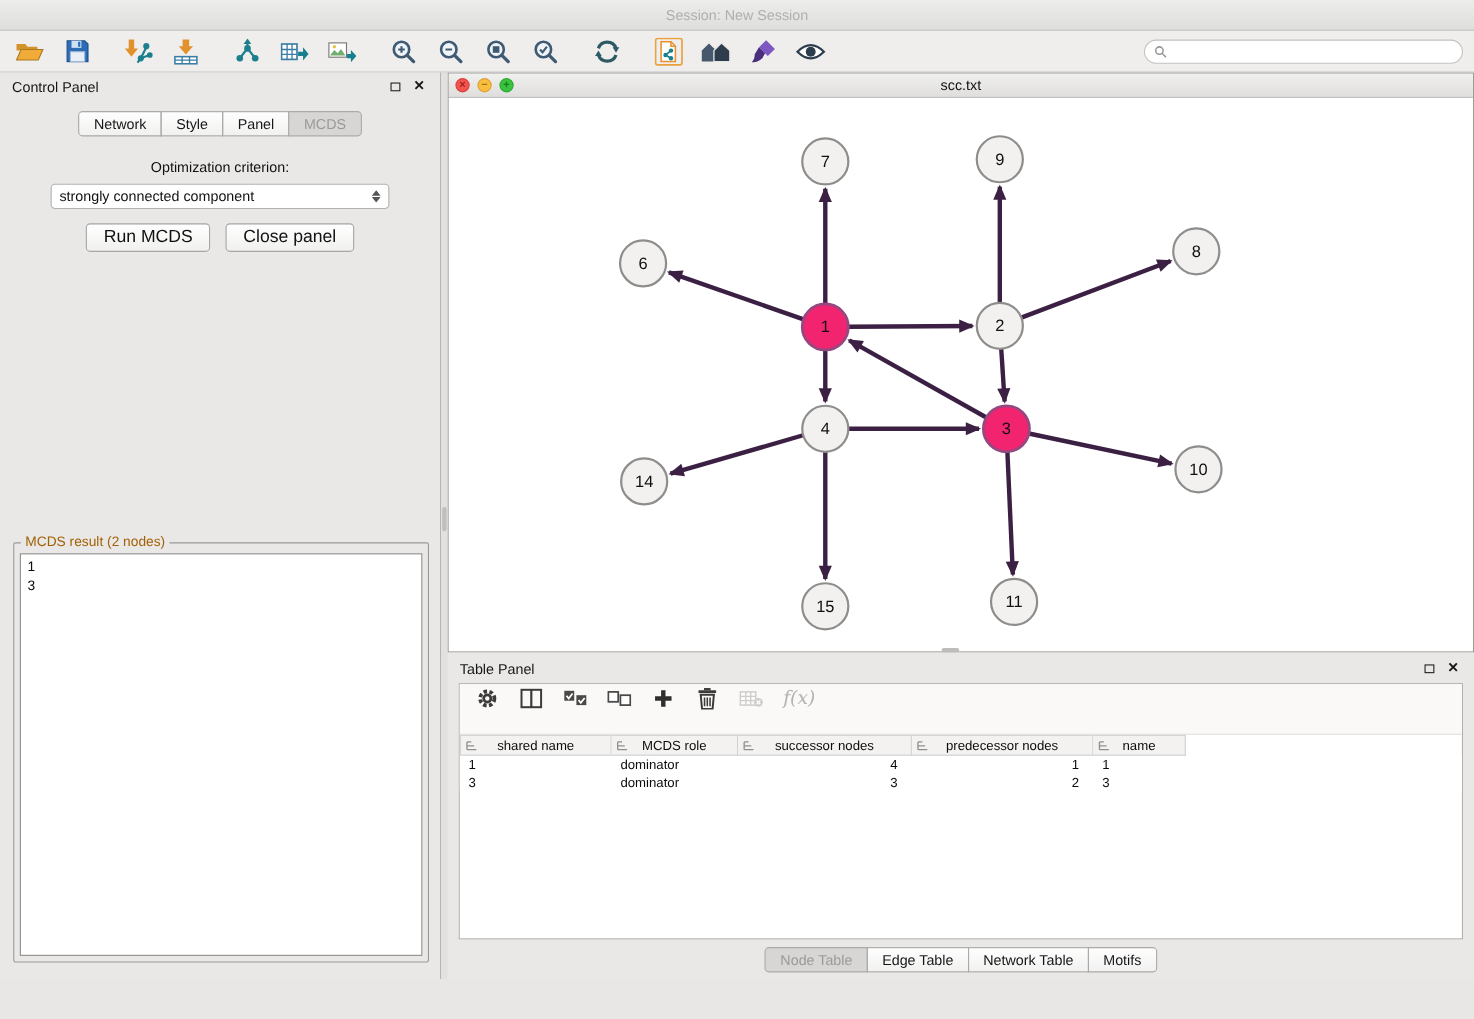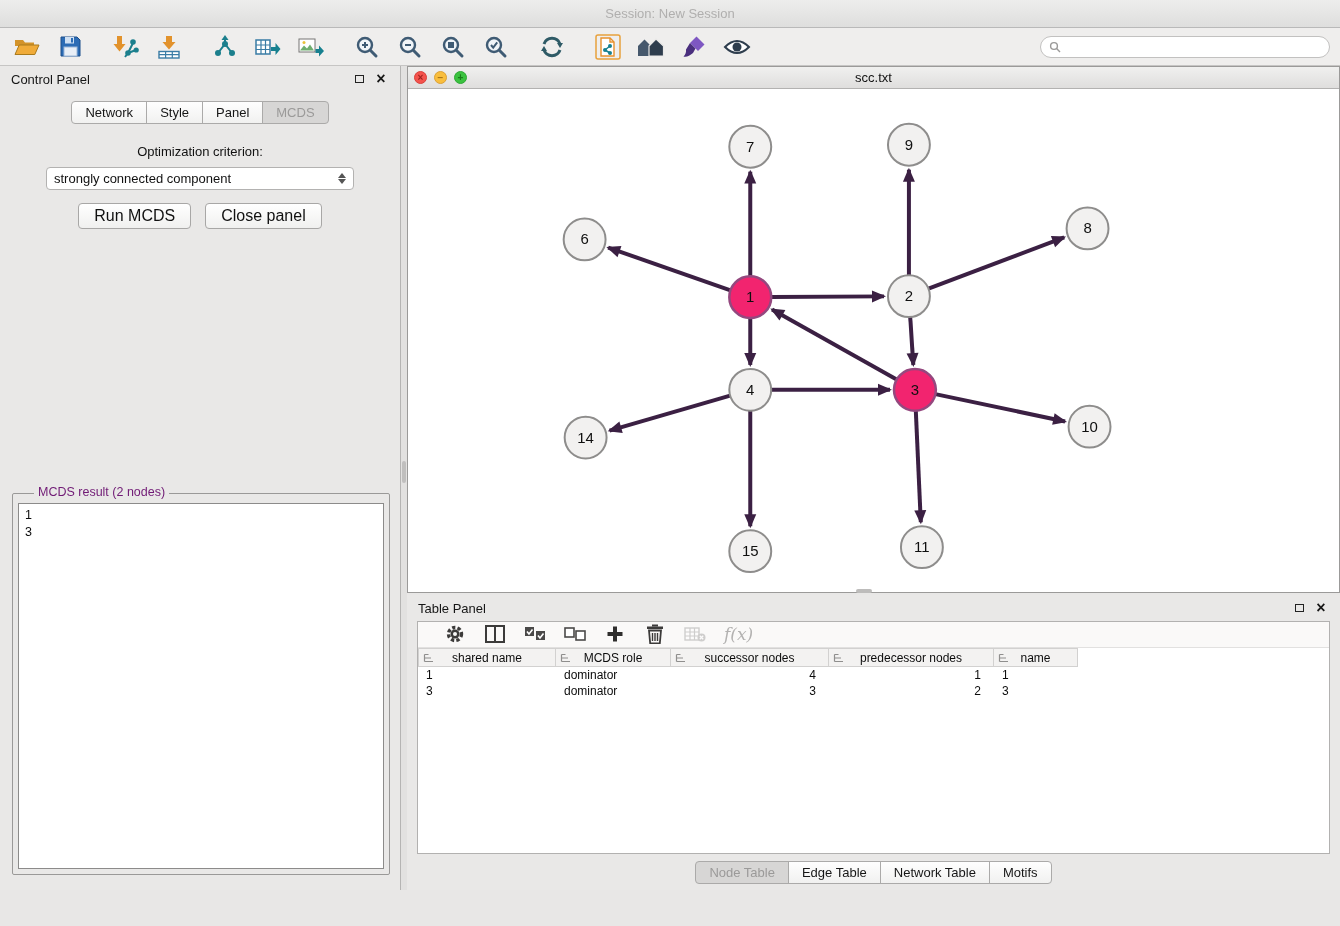--- a/index.html
+++ b/index.html
@@ -59,21 +59,21 @@
   .btn-row { display:flex; justify-content:center; gap:14px; margin-top:13px; }
   .push-btn {
     padding:3px 15px; background:linear-gradient(#ffffff,#f0f0ef); border:1px solid #a8a7a6;
     border-radius:4px; font-size:16px; color:#111;
   }
   .result-group {
     position:absolute; left:12px; right:10px; top:427px; bottom:15px;
     border:1px solid #9a9998; border-radius:2px;
   }
   .result-title {
-    position:absolute; top:-9px; left:21px; background:#e9e8e7; padding:0 4px; font-size:12.5px; color:#701a75;
+    position:absolute; top:-9px; left:6px; background:#e9e8e7; padding:0 4px; font-size:12.5px; color:#a16207;
   }
   .result-inner {
     position:absolute; top:9px; left:5px; right:5px; bottom:5px;
     background:#fff; border:1px solid #8c8b8a; padding:3px 6px;
     font-size:12.5px; line-height:17px; color:#0c0c0c; overflow:hidden;
   }
   
   .v-splitter { position:absolute; top:66px; left:401px; width:6px; bottom:36px; background:#e2e1e0; }
   .v-splitter .grip { position:absolute; top:395px; left:1px; width:4px; height:22px; background:#c0bfbe; border-radius:2px; }
   .h-grip { position:absolute; top:589px; left:856px; width:16px; height:4px; background:#bdbcbb; border-radius:2px; z-index:6; }
@@ -98,21 +98,21 @@
   #network-svg text { font-family:"Liberation Sans","DejaVu Sans",sans-serif; }
   
   .table-panel {
     position:absolute; top:595px; left:407px; right:0; bottom:36px; background:#e9e8e7;
   }
   .tp-content {
     position:absolute; top:26px; left:10px; right:10px; bottom:36px;
     background:#fff; border:1px solid #b2b1b0;
   }
   .tp-toolbar {
-    height:26px; display:flex; align-items:flex-end; gap:18px; padding:0 26px;
+    height:46px; display:flex; align-items:flex-start; gap:18px; padding:0 14px;
     background:#faf9f8; border-bottom:1px solid #e2e1e0;
   }
   .ticon { display:flex; align-items:center; justify-content:center; min-width:22px; height:26px; }
   .fx-text { font-family:"DejaVu Serif","Liberation Serif",serif; font-style:italic; font-size:17px; color:#b3b2b1; }
   .tbl-header { display:flex; height:19px;text-align:center; }
   .th {
     position:relative; background:#f3f2f1; border:1px solid #d2d1d0; border-left:none;
     display:flex; align-items:center; justify-content:center; font-size:12px; color:#0c0c0c;
   }
   .th:first-child { border-left:1px solid #d2d1d0; }

